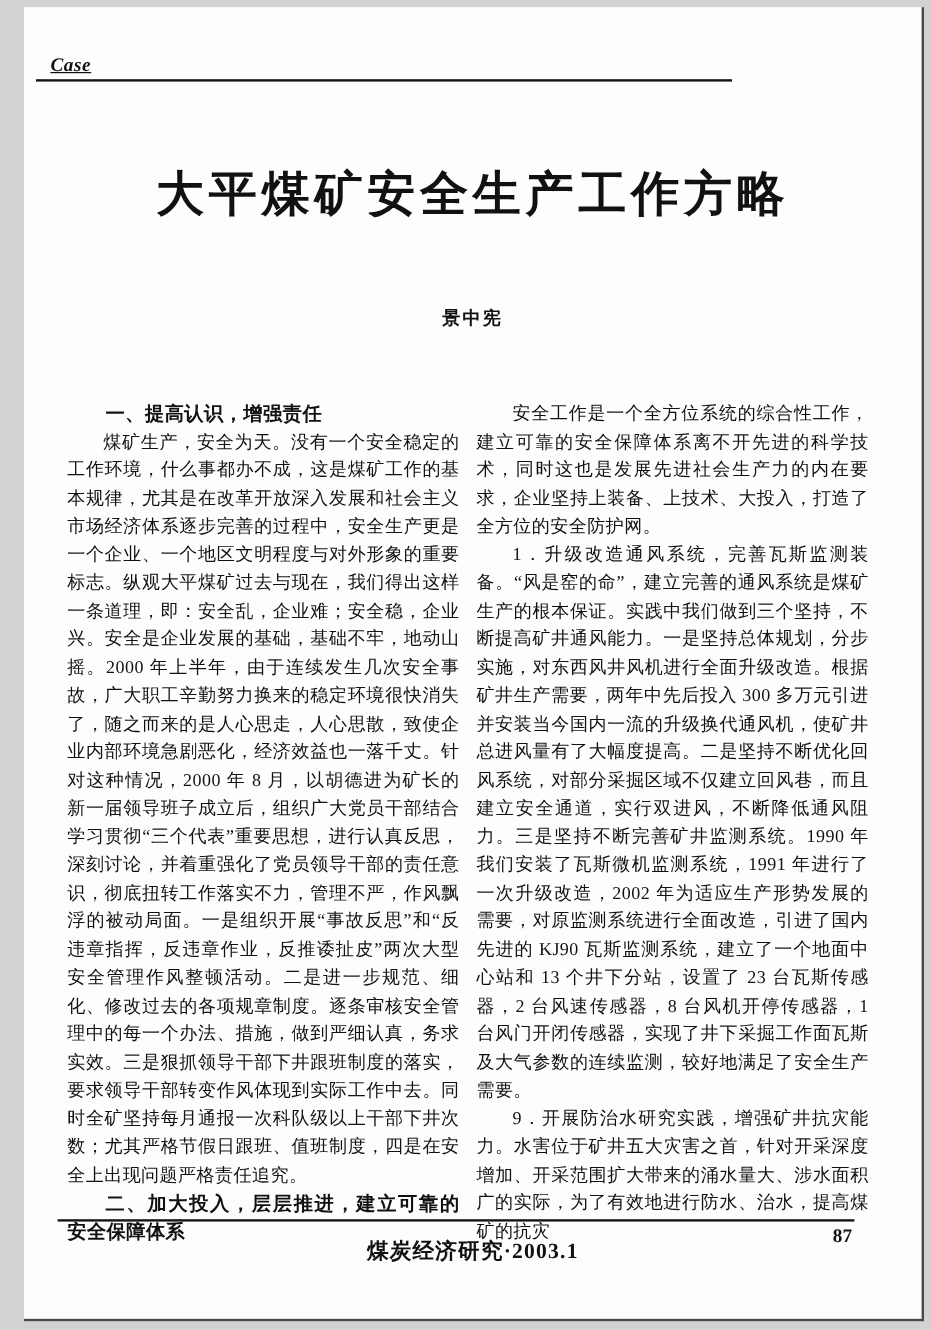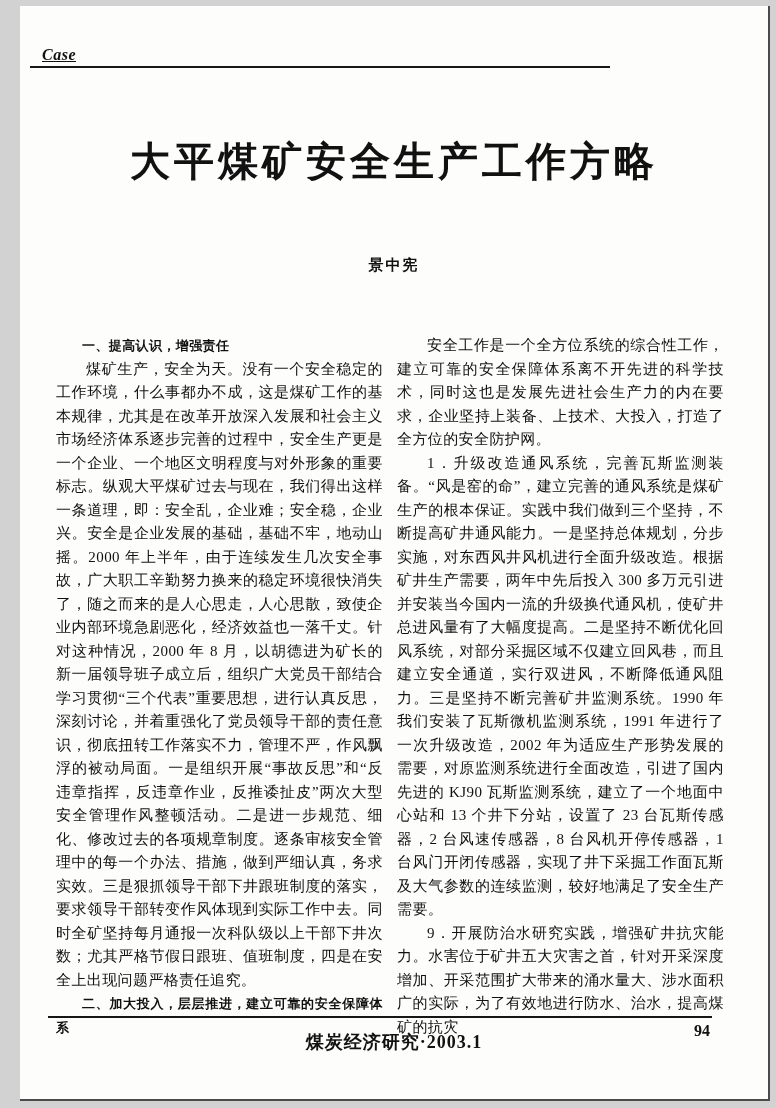--- a/index.html
+++ b/index.html
@@ -89,21 +89,21 @@
     line-height: 23.5px;
     text-align: justify;
     letter-spacing: 0.4px;
   }
   .col p {
     margin: 0;
     text-indent: 2em;
   }
   .col h3 {
     margin: 0;
-    font-size: 13px;
+    font-size: 16px;
     line-height: 23.5px;
     text-indent: 2em;
     font-weight: bold;
     font-family: Liberation Sans, sans-serif;
     letter-spacing: 0.4px;
     text-align: justify;
   }
   
   .footer-rule {
     position: absolute;
@@ -150,15 +150,15 @@
     </div>
     <div class="col">
       <p>安全工作是一个全方位系统的综合性工作，建立可靠的安全保障体系离不开先进的科学技术，同时这也是发展先进社会生产力的内在要求，企业坚持上装备、上技术、大投入，打造了全方位的安全防护网。</p>
       <p>1．升级改造通风系统，完善瓦斯监测装备。“风是窑的命”，建立完善的通风系统是煤矿生产的根本保证。实践中我们做到三个坚持，不断提高矿井通风能力。一是坚持总体规划，分步实施，对东西风井风机进行全面升级改造。根据矿井生产需要，两年中先后投入 300 多万元引进并安装当今国内一流的升级换代通风机，使矿井总进风量有了大幅度提高。二是坚持不断优化回风系统，对部分采掘区域不仅建立回风巷，而且建立安全通道，实行双进风，不断降低通风阻力。三是坚持不断完善矿井监测系统。1990 年我们安装了瓦斯微机监测系统，1991 年进行了一次升级改造，2002 年为适应生产形势发展的需要，对原监测系统进行全面改造，引进了国内先进的 KJ90 瓦斯监测系统，建立了一个地面中心站和 13 个井下分站，设置了 23 台瓦斯传感器，2 台风速传感器，8 台风机开停传感器，1 台风门开闭传感器，实现了井下采掘工作面瓦斯及大气参数的连续监测，较好地满足了安全生产需要。</p>
       <p>9．开展防治水研究实践，增强矿井抗灾能力。水害位于矿井五大灾害之首，针对开采深度增加、开采范围扩大带来的涌水量大、涉水面积广的实际，为了有效地进行防水、治水，提高煤矿的抗灾</p>
     </div>
   </div>
 
   <div class="footer-rule"></div>
   <div class="journal-line">煤炭经济研究·2003.1</div>
-  <div class="page-number">94</div>
+  <div class="page-number">87</div>
 
 </div>
 
 </body></html>

